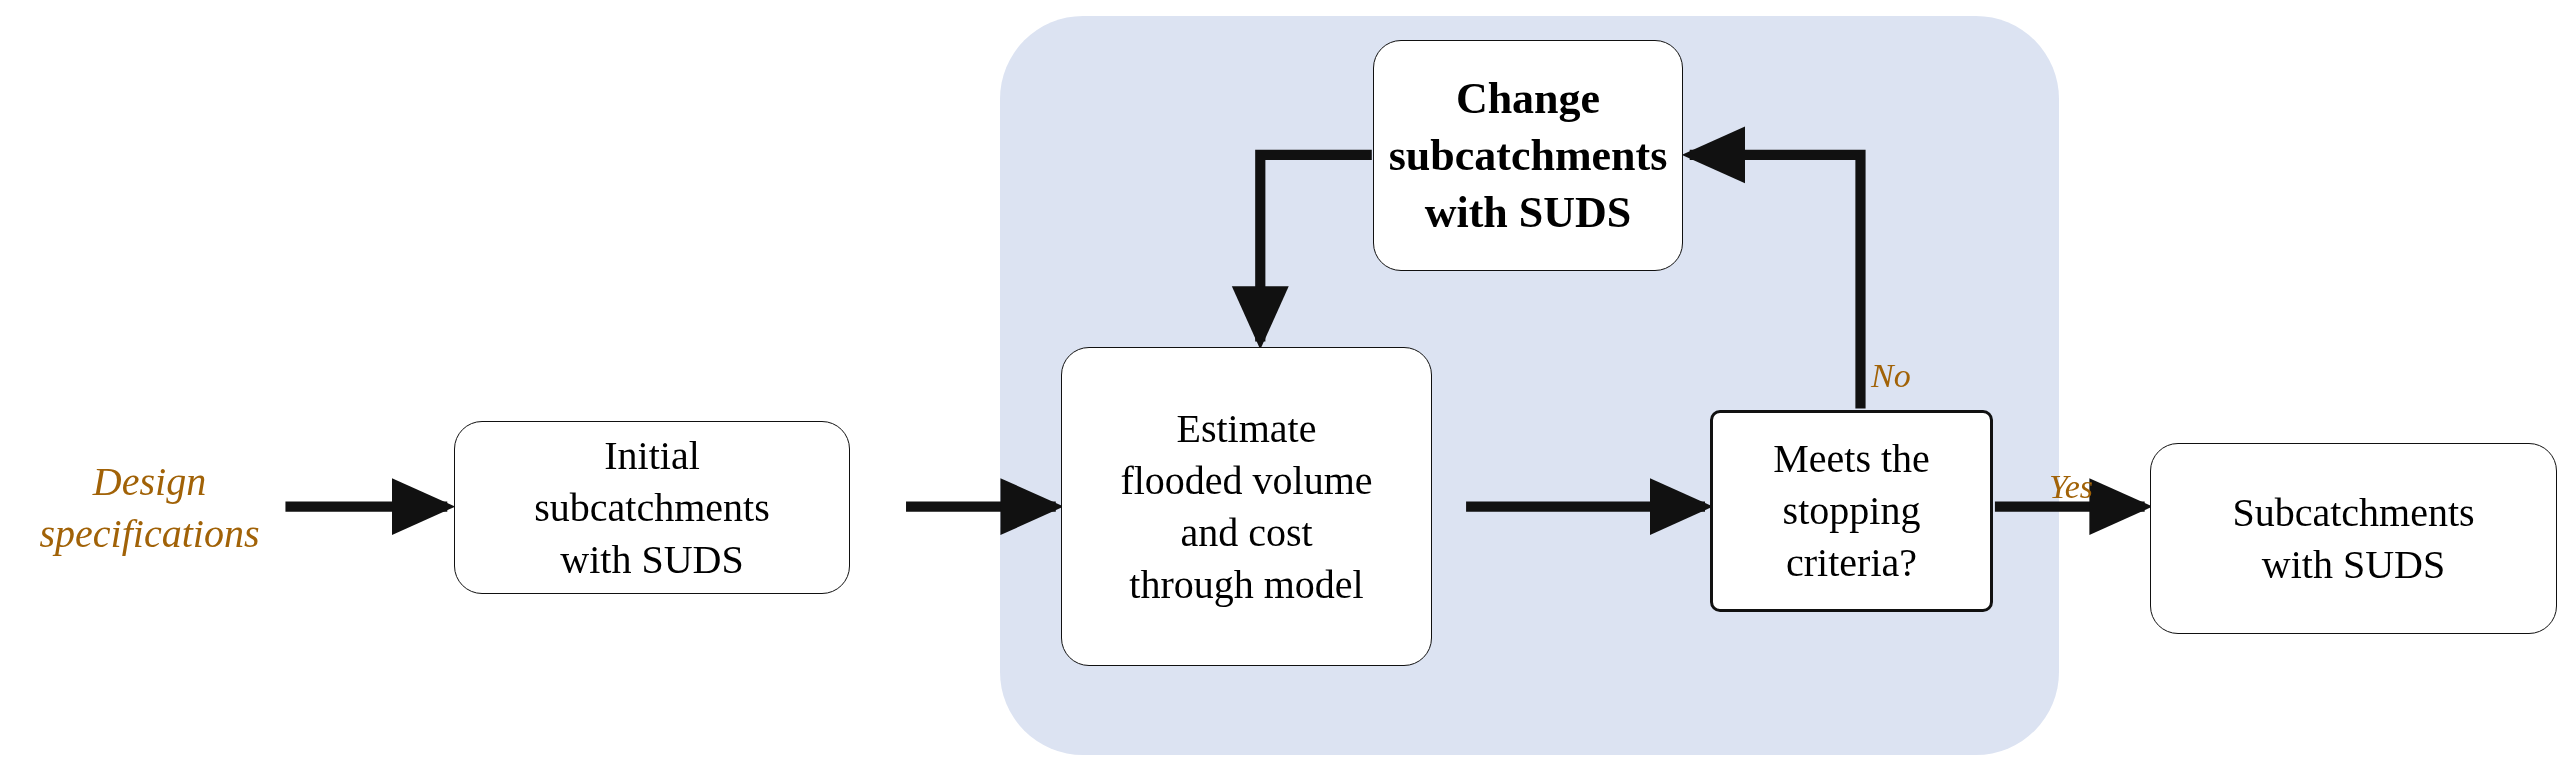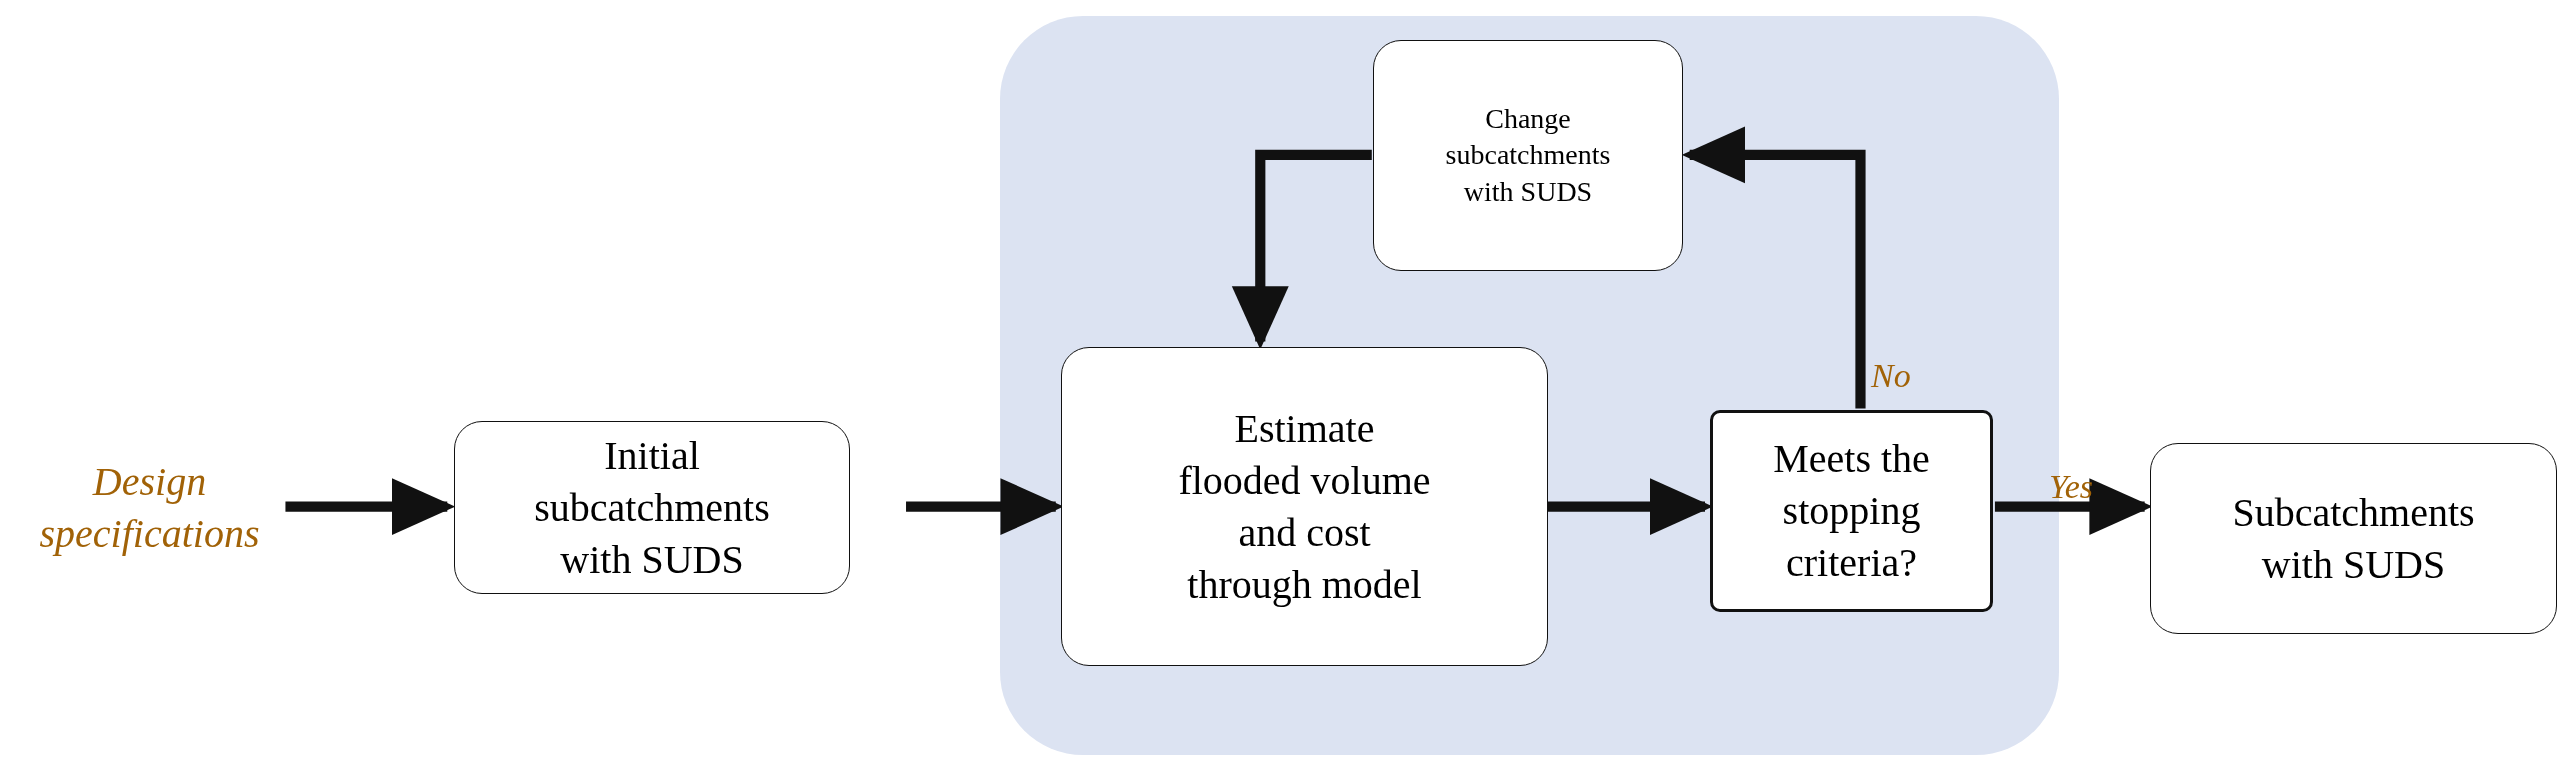--- a/index.html
+++ b/index.html
@@ -34,22 +34,22 @@
     justify-content: center;
     text-align: center;
     line-height: 1.30;
     color: #000000;
     white-space: pre-line;
   }
   .node.rounded { border-radius: 28px; }
   .node.sharp   { border-radius: 10px; border-width: 3.2px; }
 
   #node-initial   { left: 454px;  top: 421px;  width: 396px; height: 173px; font-size: 40px; }
-  #node-estimate  { left: 1061px; top: 347px;  width: 487px; height: 319px; font-size: 40px; }
-  #node-change    { left: 1373px; top: 40px;   width: 310px; height: 231px; font-size: 28px; }
+  #node-estimate  { left: 1061px; top: 347px;  width: 371px; height: 319px; font-size: 40px; }
+  #node-change    { left: 1373px; top: 40px;   width: 310px; height: 231px; font-size: 44px; font-weight: bold; }
   #node-decision  { left: 1710px; top: 410px;  width: 283px; height: 202px; font-size: 40px; }
   #node-result    { left: 2150px; top: 443px;  width: 407px; height: 191px; font-size: 40px; }
 
   .free-label {
     position: absolute;
     color: #a16207;
     text-align: center;
     line-height: 1.30;
     white-space: pre-line;
     font-style: italic;

